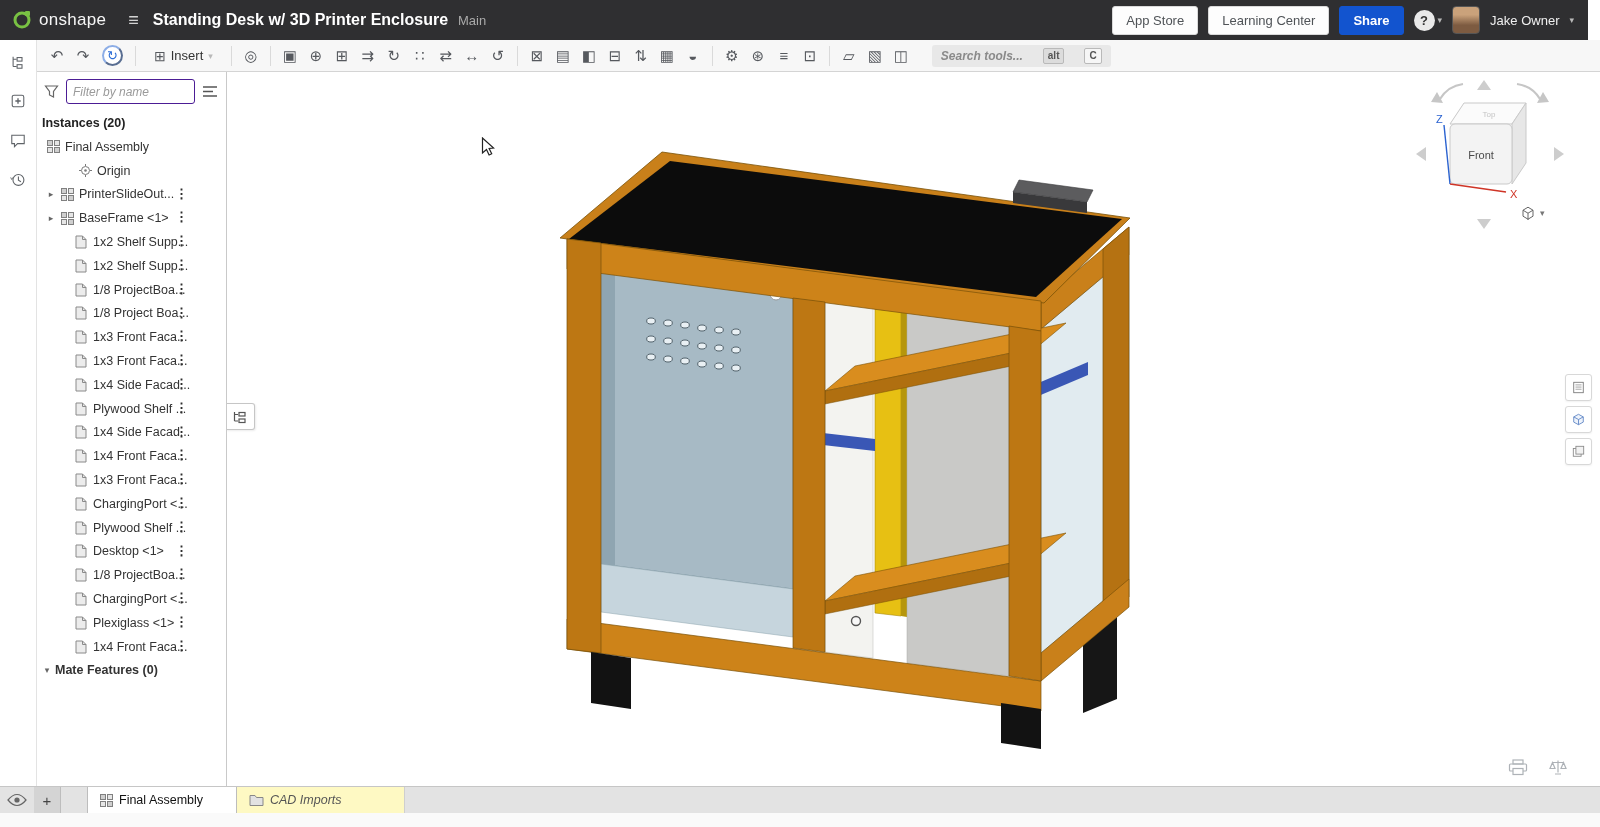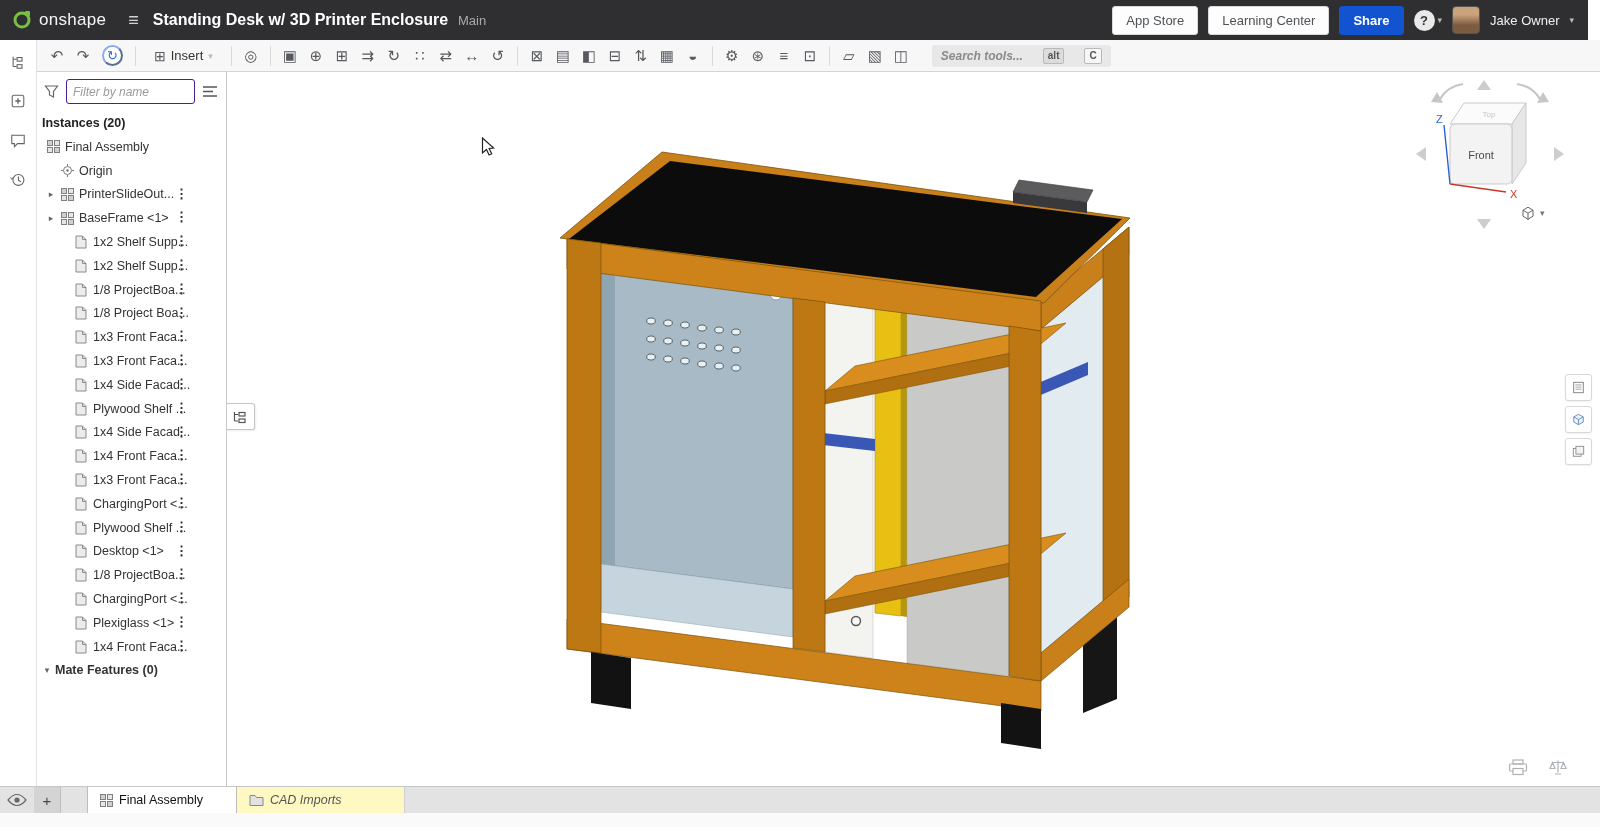--- a/index.html
+++ b/index.html
@@ -226,21 +226,21 @@
           <span class="ticon-tree">
             <svg width="13" height="13" viewBox="0 0 13 13">
               <rect x="0.5" y="0.5" width="5" height="5" fill="#cfcfcf" stroke="#808080"></rect>
               <rect x="7.5" y="0.5" width="5" height="5" fill="#e6e6e6" stroke="#808080"></rect>
               <rect x="0.5" y="7.5" width="5" height="5" fill="#e6e6e6" stroke="#808080"></rect>
               <rect x="7.5" y="7.5" width="5" height="5" fill="#cfcfcf" stroke="#808080"></rect>
             </svg>
           </span>
           <span class="tlabel">Final Assembly</span>
         </div>
-        <div class="trow kind-origin" style="padding-left: 22px;">
+        <div class="trow kind-origin" style="padding-left: 40px;">
           <span class="ticon-tree">
             <svg width="13" height="13" viewBox="0 0 13 13">
               <circle cx="6.5" cy="6.5" r="4" fill="none" stroke="#7a7a7a"></circle>
               <circle cx="6.5" cy="6.5" r="1.3" fill="#7a7a7a"></circle>
               <path d="M6.5 0v2M6.5 11v2M0 6.5h2M11 6.5h2" stroke="#7a7a7a"></path>
             </svg>
           </span>
           <span class="tlabel">Origin</span>
         </div>
         <div class="trow kind-subassembly" style="padding-left: 8px;">

